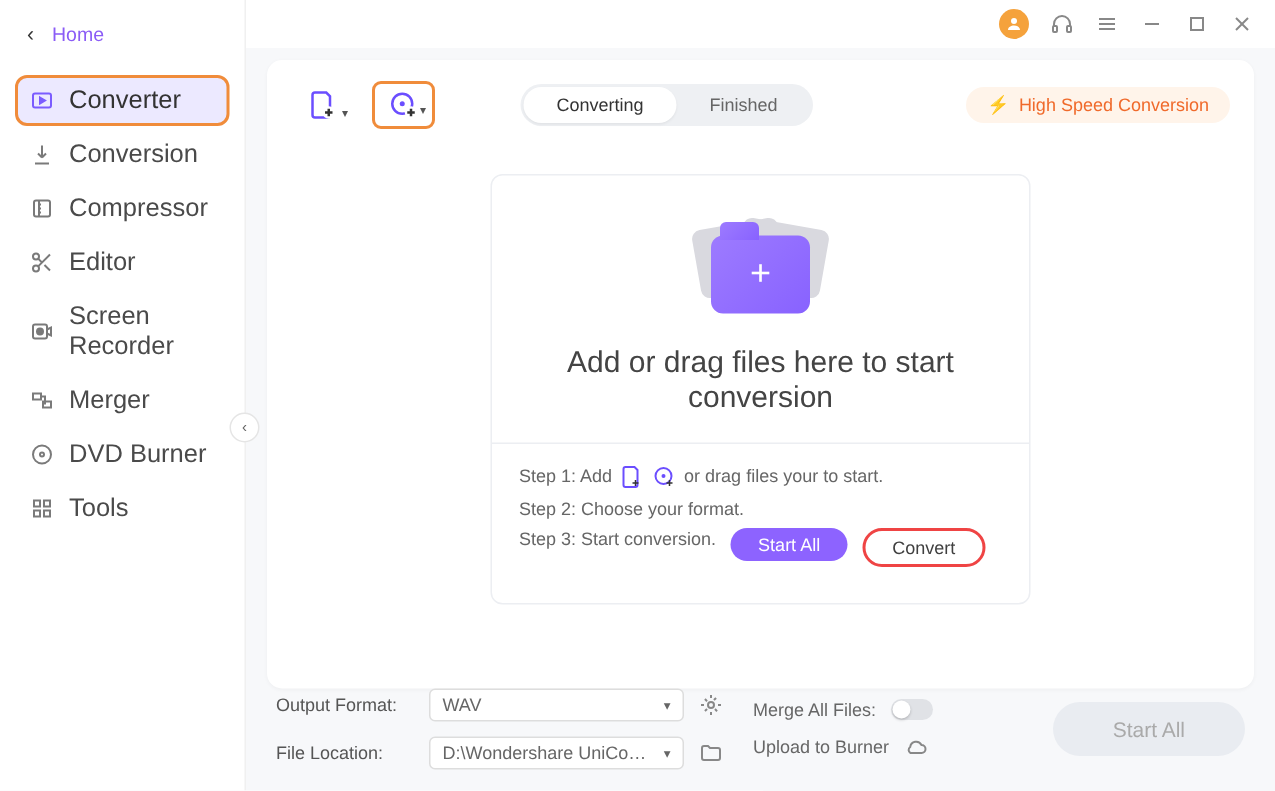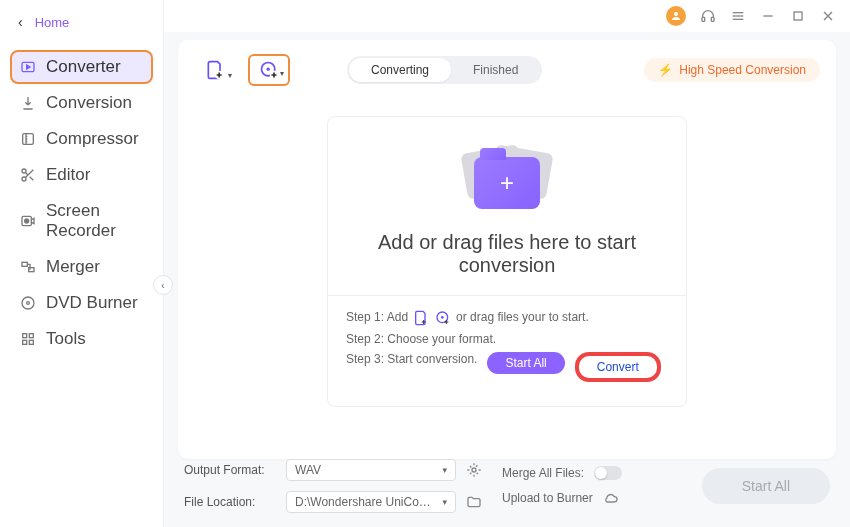--- a/index.html
+++ b/index.html
@@ -46,21 +46,21 @@
 .folder-back.r { right: 118px; transform: rotate(10deg); }
 .folder-main { width: 66px; height: 52px; background: linear-gradient(135deg,#9d7bff,#8862ff); border-radius: 8px; position: relative; z-index: 2; top: 14px; display: flex; align-items: center; justify-content: center; color: #fff; font-size: 24px; font-weight: 300; }
 .folder-tab { position: absolute; top: -9px; left: 6px; width: 26px; height: 12px; background: linear-gradient(135deg,#9d7bff,#8862ff); border-radius: 4px 4px 0 0; }
 .dz-title { text-align: center; font-size: 20px; color: #444; margin: 6px 0 18px; }
 .dz-divider { border-top: 1px solid #eceef2; margin: 0 -18px 14px; }
 .step { font-size: 12px; color: #666; margin: 6px 0; display: flex; align-items: flex-start; gap: 4px; }
 .step .mini-icon { width: 16px; height: 16px; display: inline-flex; align-items: center; justify-content: center; margin: 0 1px; }
 .step-actions { display: flex; align-items: flex-start; gap: 10px; margin-top: 4px; }
 .btn-pill { padding: 4px 18px; border-radius: 14px; font-size: 12px; cursor: pointer; }
 .btn-primary { background: #8d63ff; color: #fff; border: none; }
-.btn-outline { background: #fff; color: #1d4ed8; border: 4px solid #ef4444; }
+.btn-outline { background: #fff; color: #404040; border: 2px solid #ef4444; }
 
 .bottom-bar { padding: 0 20px 14px; display: flex; align-items: center; gap: 20px; font-size: 12px; color: #666; }
 .bb-col { display: flex; flex-direction: column; gap: 10px; }
 .bb-row { display: flex; align-items: center; gap: 10px; }
 .bb-label { width: 92px; color: #555; }
 .select { width: 170px; border: 1px solid #ddd; border-radius: 4px; padding: 3px 8px; background: #fff; display: flex; justify-content: space-between; align-items: center; cursor: pointer; font-size: 12px; }
 .select .caret2 { font-size: 9px; color: #666; }
 .sm-icon { width: 16px; height: 16px; display: flex; align-items: center; justify-content: center; color: #888; cursor: pointer; }
 .toggle { width: 28px; height: 14px; background: #e0e2e6; border-radius: 8px; position: relative; cursor: pointer; }
 .toggle::after { content: ""; position: absolute; width: 12px; height: 12px; background: #fff; border-radius: 50%; top: 1px; left: 1px; box-shadow: 0 1px 2px rgba(0,0,0,0.2); }

